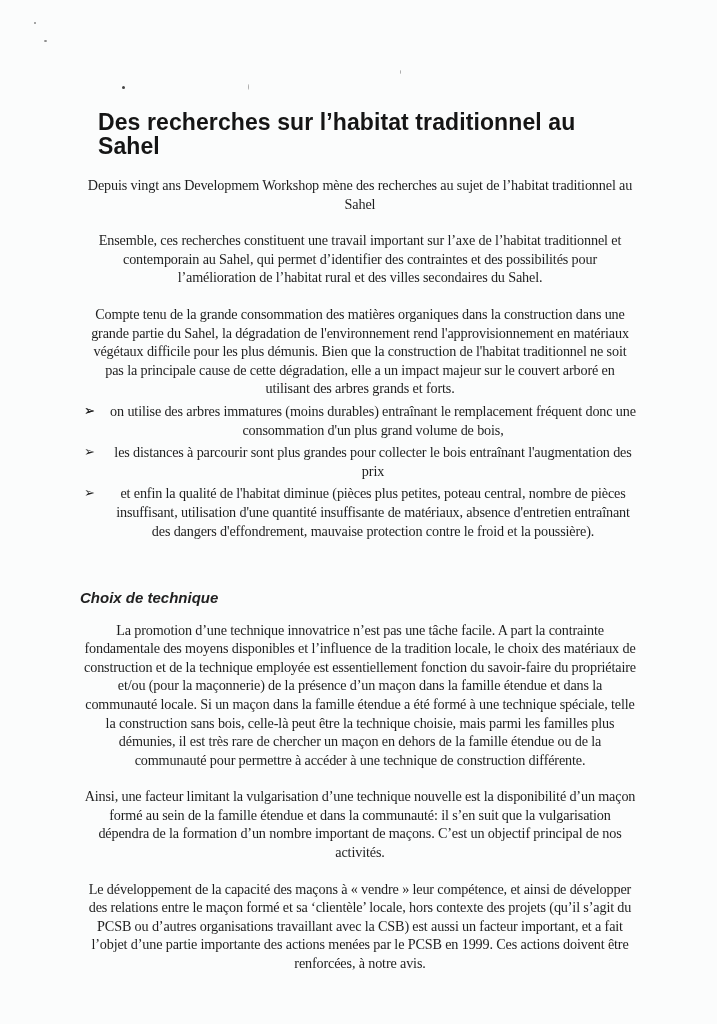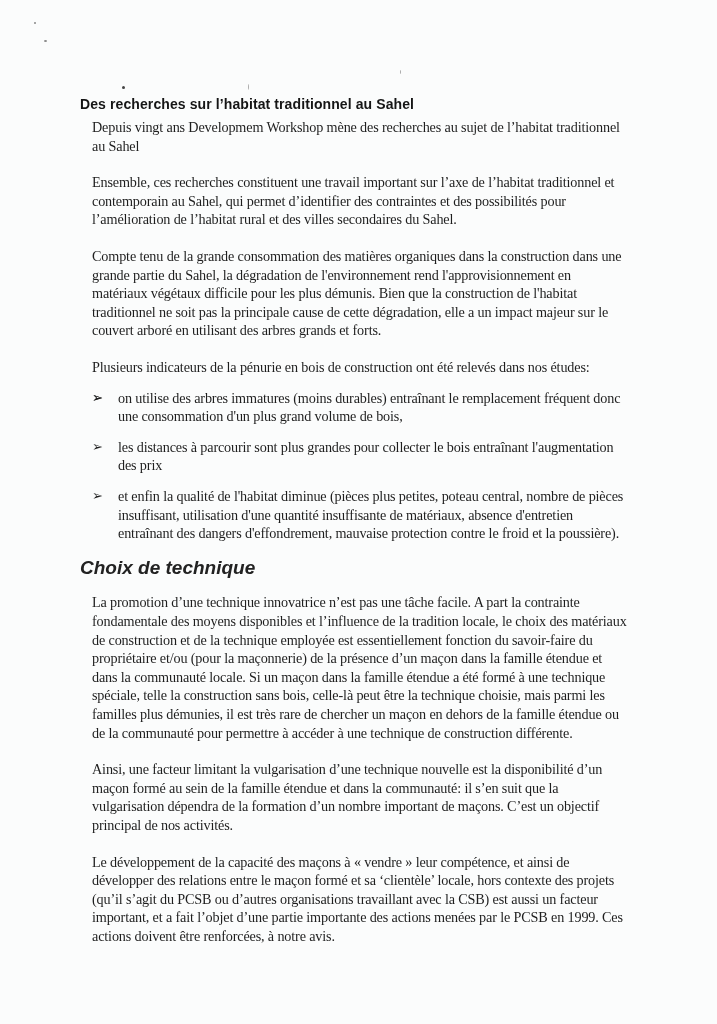--- a/index.html
+++ b/index.html
@@ -6,59 +6,59 @@
     body {
       width: 717px; height: 1024px; overflow: hidden;
       background: #fbfcfc;
       position: relative;
       color: #1e1e1e;
       font-family: "Liberation Serif", serif;
     }
     .page { position: absolute; left: 80px; top: 92px; width: 560px; }
     .title {
       font-family: "Liberation Sans", sans-serif;
-      font-weight: bold; font-size: 14px; line-height: 24px;
-      margin: 0; color: #151515; letter-spacing: 0.1px;
+      font-weight: bold; font-size: 23px; line-height: 24px;
+      margin: 18px; color: #151515; letter-spacing: 0.1px;
     }
     p, li {
-      font-size: 14.2px; line-height: 18.6px; margin: 12px;
+      font-size: 14.2px; line-height: 18.6px; margin: 4px;
       letter-spacing: -0.15px;
+      text-align: center;
     }
     .lead { margin-top: 2px; }
     .para { margin-top: 18px; }
     ul.bullets { list-style: none; margin: 0; padding: 0; }
     ul.bullets li { position: relative; padding-left: 26px; }
     ul.bullets li .arrow {
       position: absolute; left: 0; top: 0; font-size: 13px;
       font-family: "DejaVu Sans", sans-serif;
     }
     .subhead {
       font-family: "Liberation Sans", sans-serif; font-style: italic;
-      font-size: 19px; line-height: 20px; margin-top: 15px; color: #222;
+      font-size: 15px; line-height: 20px; margin-top: 48px; color: #222;
     }
     .underlined { text-underline-offset: 2px; }
     .speck { position: absolute; background: #888; border-radius: 50%; }
   </style>
 </head>
 <body>
 
 <div class="speck" style="left:34px;top:22px;width:2px;height:2px;"></div>
 <div class="speck" style="left:44px;top:40px;width:3px;height:2px;"></div>
 <div class="speck" style="left:122px;top:86px;width:3px;height:3px;background:#444;"></div>
 <div class="speck" style="left:248px;top:84px;width:1px;height:6px;background:#aaa;"></div>
 <div class="speck" style="left:400px;top:70px;width:1px;height:4px;background:#aaa;"></div>
 
 <div class="page">
   <h1 class="title">Des recherches sur l’habitat traditionnel au Sahel</h1>
   <p class="lead">Depuis vingt ans Developmem Workshop mène des recherches au sujet de l’habitat traditionnel au Sahel</p>
 
   <p class="para">Ensemble, ces recherches constituent une travail important sur l’axe de l’habitat traditionnel et contemporain au Sahel, qui permet d’identifier des contraintes et des possibilités pour l’amélioration de l’habitat rural et des villes secondaires du Sahel.</p>
   <p class="para">Compte tenu de la grande consommation des matières organiques dans la construction dans une grande partie du Sahel, la dégradation de l'environnement rend l'approvisionnement en matériaux végétaux difficile pour les plus démunis. Bien que la construction de l'habitat traditionnel ne soit pas la principale cause de cette dégradation, elle a un impact majeur sur le couvert arboré en utilisant des arbres grands et forts.</p>
 
-  <p class="para">Plusieurs indicateurs de la pénurie en bois de construction ont été relevés dans nos études:</p>
   <ul class="bullets">
     <li>
       <span class="arrow">➢</span>
     </li>
     <li>
       <span class="arrow">➢</span>
       <span>on utilise des arbres immatures (moins durables) entraînant le remplacement fréquent donc une consommation d'un plus grand volume de bois,</span>
     </li>
     <li>
       <span class="arrow">➢</span>

